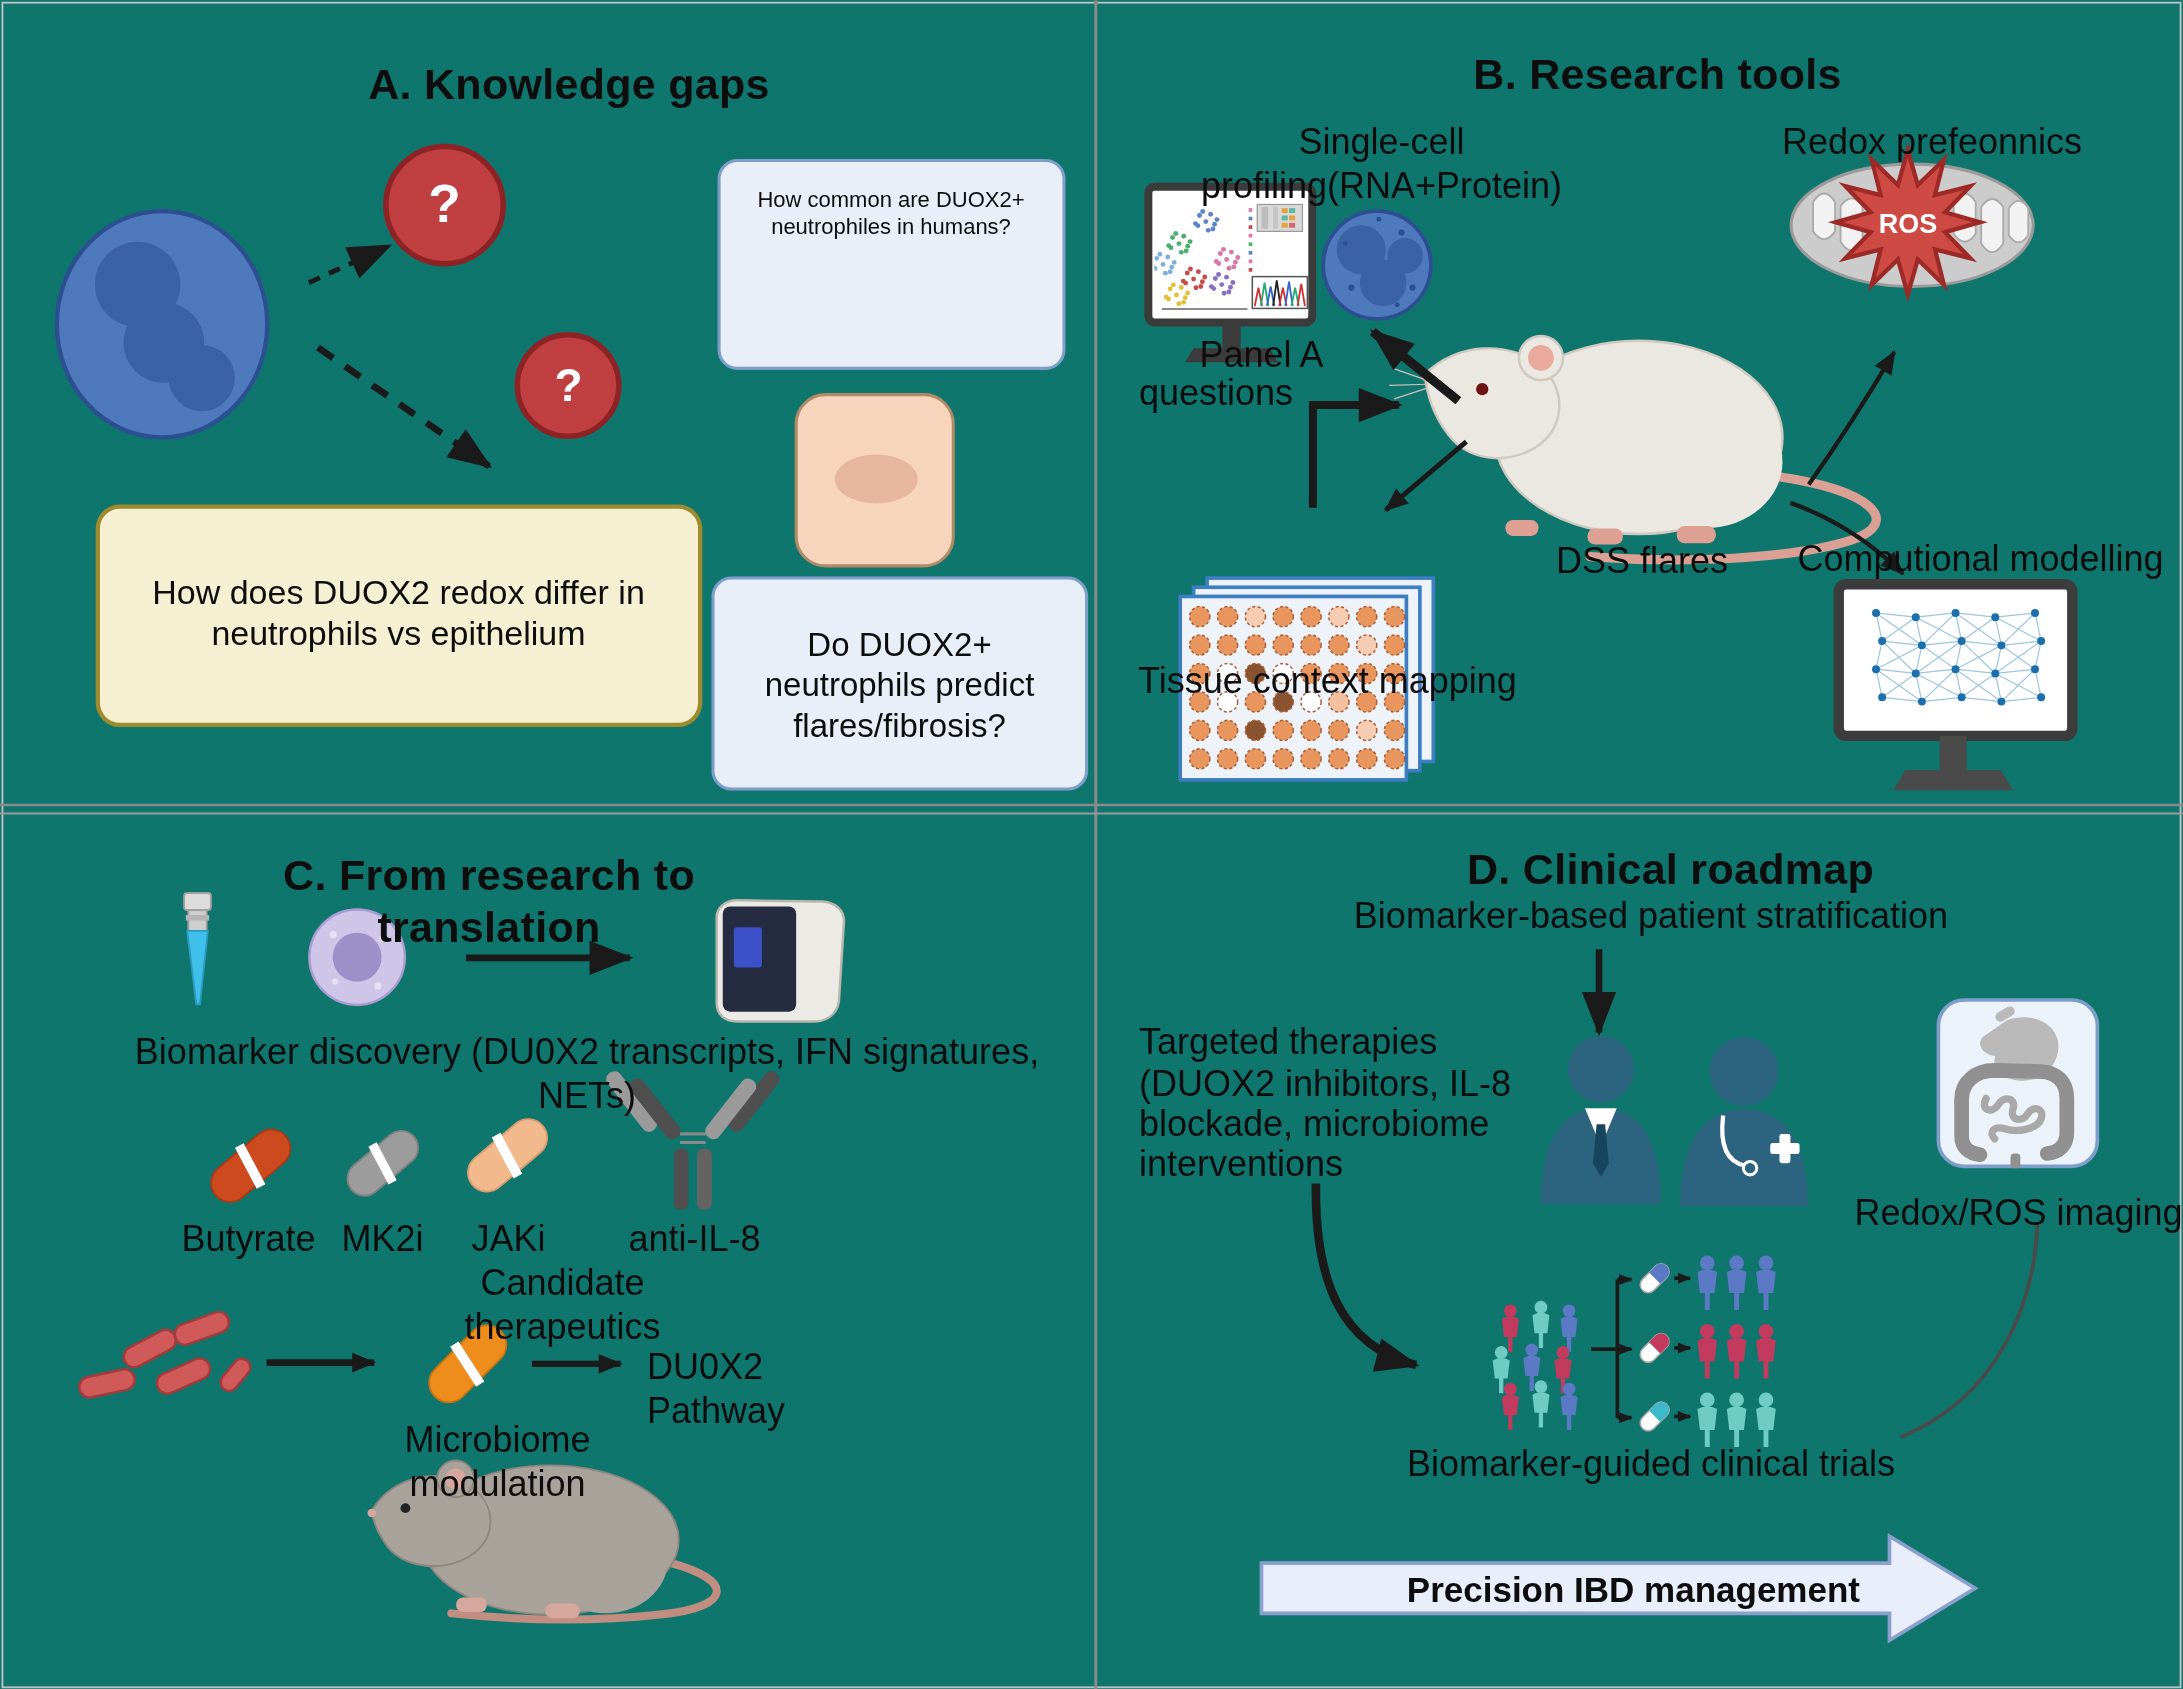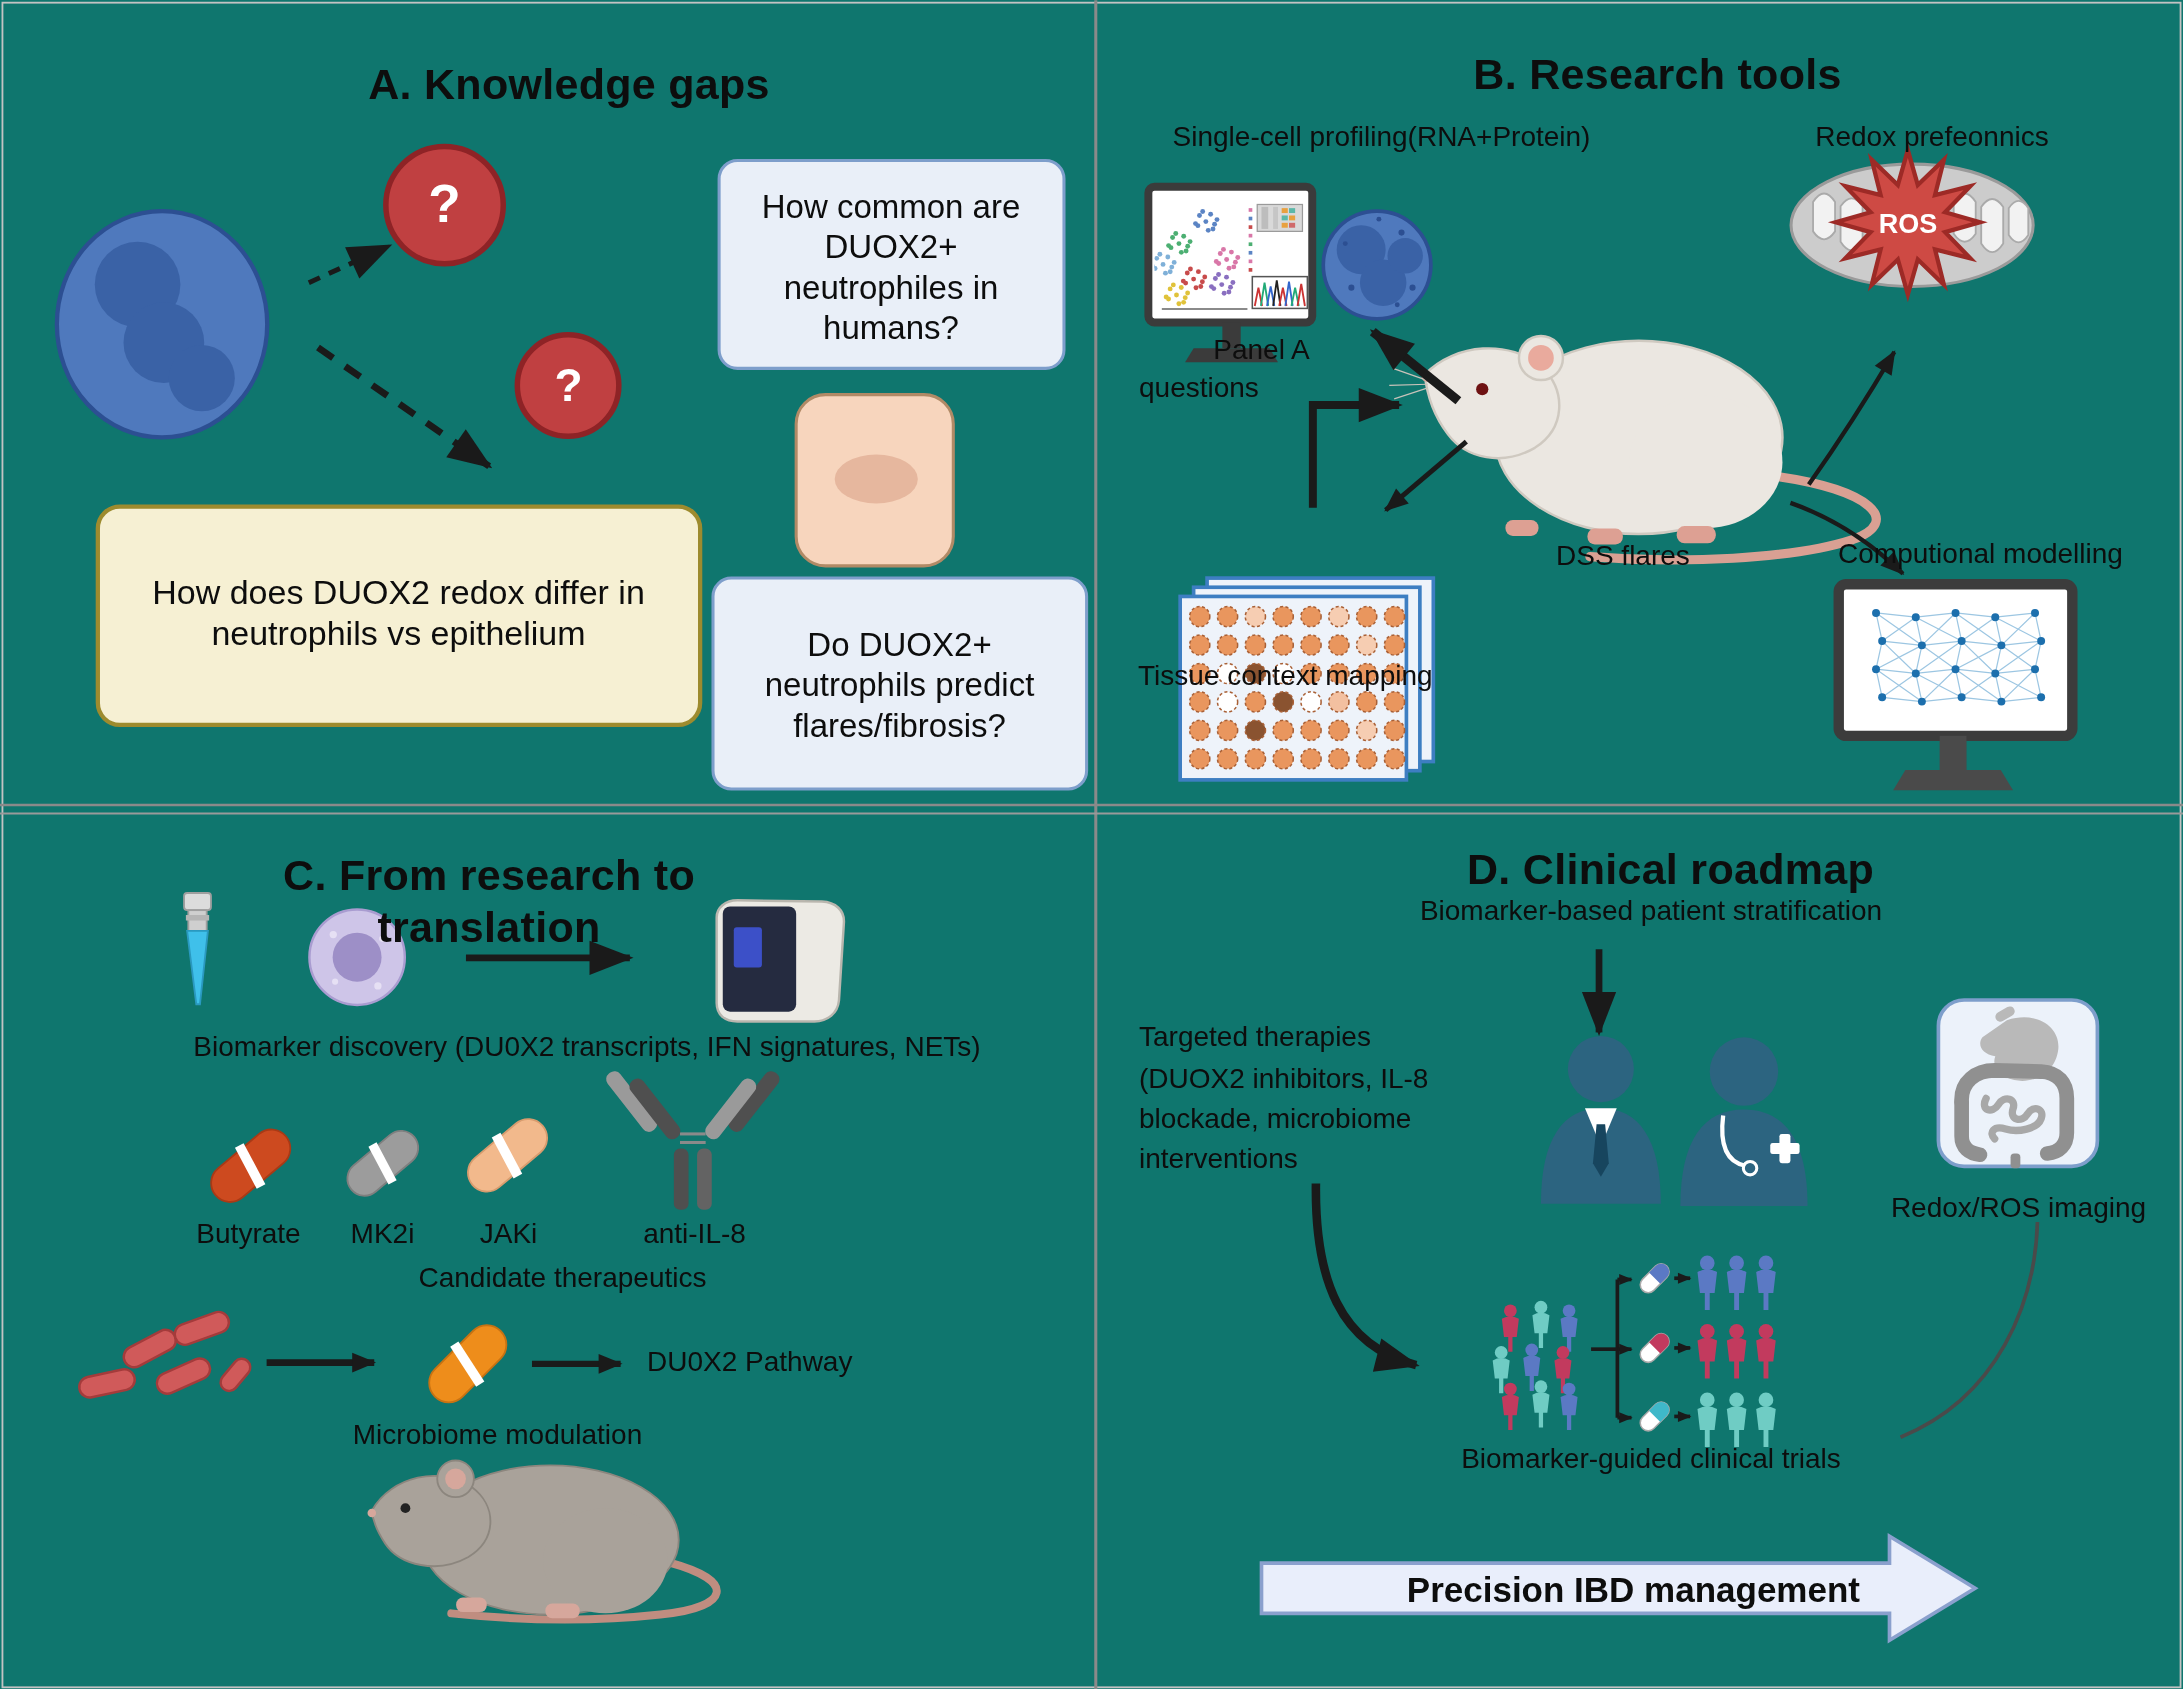--- a/index.html
+++ b/index.html
@@ -1,19 +1,19 @@
 <!DOCTYPE html>
 <html style="font-size:9.8px"><head>
 <meta charset="utf-8">
 <style>
   html,body{margin:0;padding:0;background:#fff;}
   #canvas{position:relative;width:2183px;height:1690px;background:#0f766e;overflow:hidden;
           font-family:"Liberation Sans",sans-serif;}
   #art{position:absolute;left:0;top:0;}
-  .lb{position:absolute;font-size:28px;line-height:1.22;color:#0d0d0d;text-align:center;}
+  .lb{position:absolute;font-size:36px;line-height:1.22;color:#0d0d0d;text-align:center;}
   .left{text-align:left;}
   .ttl{font-weight:700;font-size:43px;letter-spacing:0.3px;}
   .qm{color:#fff;font-weight:700;font-size:53px;line-height:1;}
   .ros{color:#fff;font-weight:700;font-size:27px;}
   .bold{font-weight:700;text-align:right;}
 </style>
 </head>
 <body>
 
 <div id="canvas">
@@ -510,21 +510,21 @@
         <use href="#person" transform="translate(2840,2322)"></use>
         <use href="#person" transform="translate(2888,2322)"></use>
   </g>
 
   <polygon points="2063,2556 3090,2556 3090,2512 3230,2597 3090,2682 3090,2638 2063,2638" fill="#e9eefb" stroke="#8aa0cd" stroke-width="6"></polygon>
 </svg>
 
 <div class="lb ttl" style="left:263px;top:58px;width:612px;">A. Knowledge gaps</div>
 <div class="lb qm" style="left:426px;top:177px;width:37px;">?</div>
 <div class="lb qm" style="left:550px;top:362px;width:37px;font-size:46px;">?</div>
-<div class="lb" style="left:731px;top:187px;width:320px;font-size:33px;">How common are DUOX2+ neutrophiles in humans?</div>
+<div class="lb" style="left:731px;top:187px;width:320px;font-size:22px;">How common are DUOX2+ neutrophiles in humans?</div>
 <div class="lb" style="left:128px;top:572px;width:541px;font-size:34px;">How does DUOX2 redox differ in neutrophils vs epithelium</div>
 <div class="lb" style="left:731px;top:625px;width:337px;font-size:33px;">Do DUOX2+ neutrophils predict flares/fibrosis?</div>
 
 <div class="lb ttl" style="left:1413px;top:48px;width:489px;">B. Research tools</div>
 <div class="lb" style="left:1131px;top:120px;width:501px;">Single-cell profiling(RNA+Protein)</div>
 <div class="lb" style="left:1761px;top:120px;width:342px;">Redox prefeonnics</div>
 <div class="lb left" style="left:1139px;top:333px;width:245px;text-align:center;">Panel A</div>
 <div class="lb left" style="left:1139px;top:371px;width:245px;">questions</div>
 <div class="lb left" style="left:1138px;top:659px;width:440px;">Tissue context mapping</div>
 <div class="lb left" style="left:1556px;top:539px;width:220px;">DSS flares</div>

